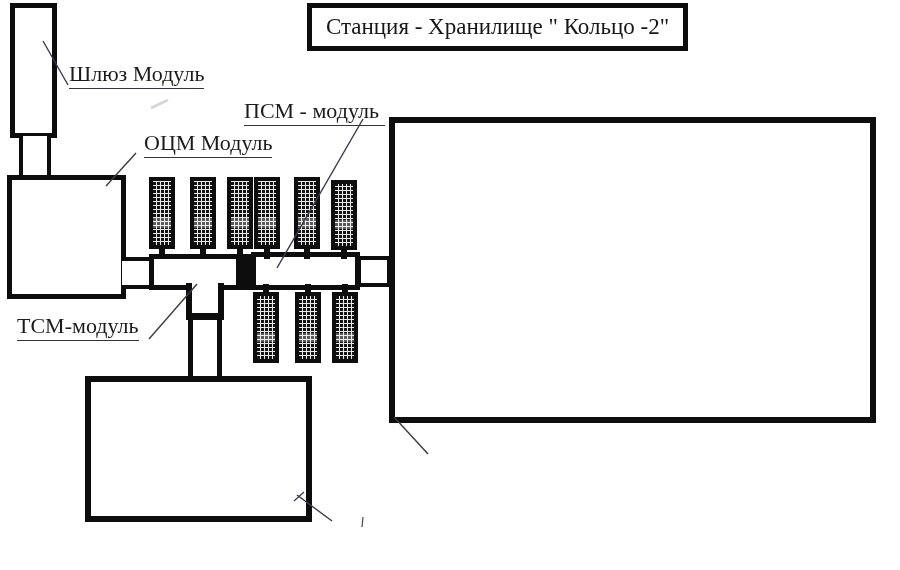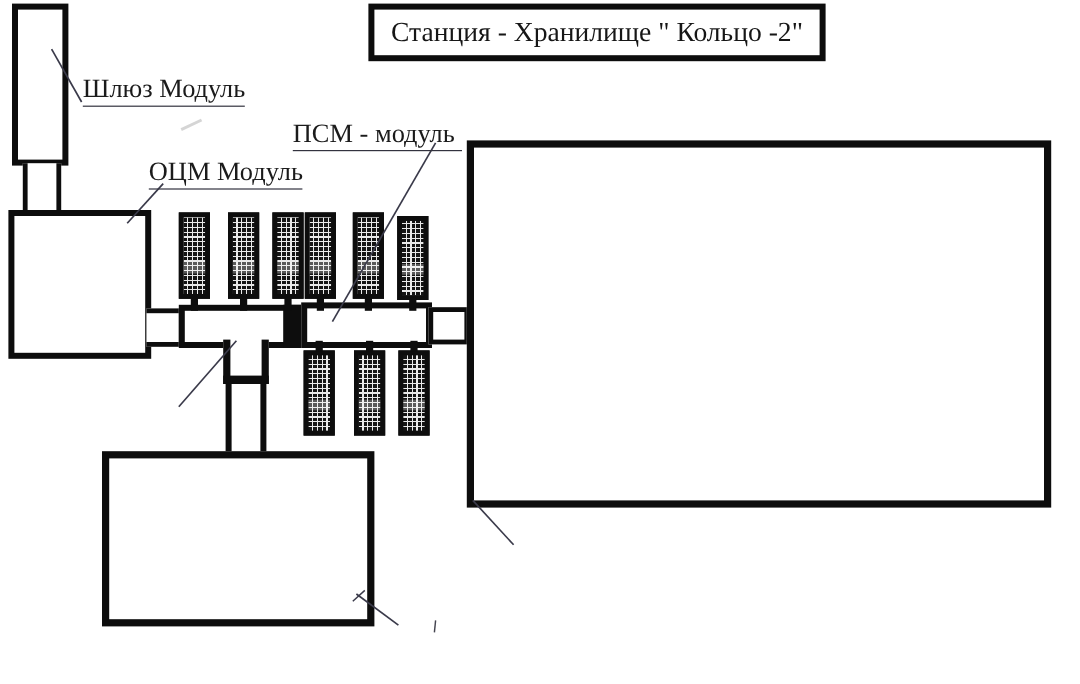--- a/index.html
+++ b/index.html
@@ -79,15 +79,16 @@
     <line x1="149" y1="339" x2="197" y2="284" stroke="#3a3a4a" stroke-width="1.4"></line>
     <line x1="394" y1="417" x2="428" y2="454" stroke="#3a3a4a" stroke-width="1.4"></line>
     <line x1="297" y1="495" x2="332" y2="521" stroke="#3a3a4a" stroke-width="1.4"></line>
     <line x1="294" y1="501" x2="304" y2="492" stroke="#3a3a4a" stroke-width="1.2"></line>
     <line x1="363" y1="517" x2="362" y2="527" stroke="#44444f" stroke-width="1.2"></line>
     <line x1="151" y1="108" x2="168" y2="100" stroke="#b3b3b3" stroke-width="2.5" opacity="0.55"></line>
   </svg>
 
   <div class="lbl" style="left:69px;top:62px;">Шлюз Модуль</div>
   <div class="lbl" style="left:212px;top:99px;padding-right:6px;margin-left:32px;">ПСМ - модуль</div>
-  <div class="lbl" style="left:124px;top:131px;">ОЦМ Модуль</div>
+  <div class="lbl" style="left:144px;top:131px;">ОЦМ Модуль</div>
+  <div class="lbl" style="left:17px;top:314px;">ТСМ-модуль</div>
 
 </div>
 
 </body></html>

